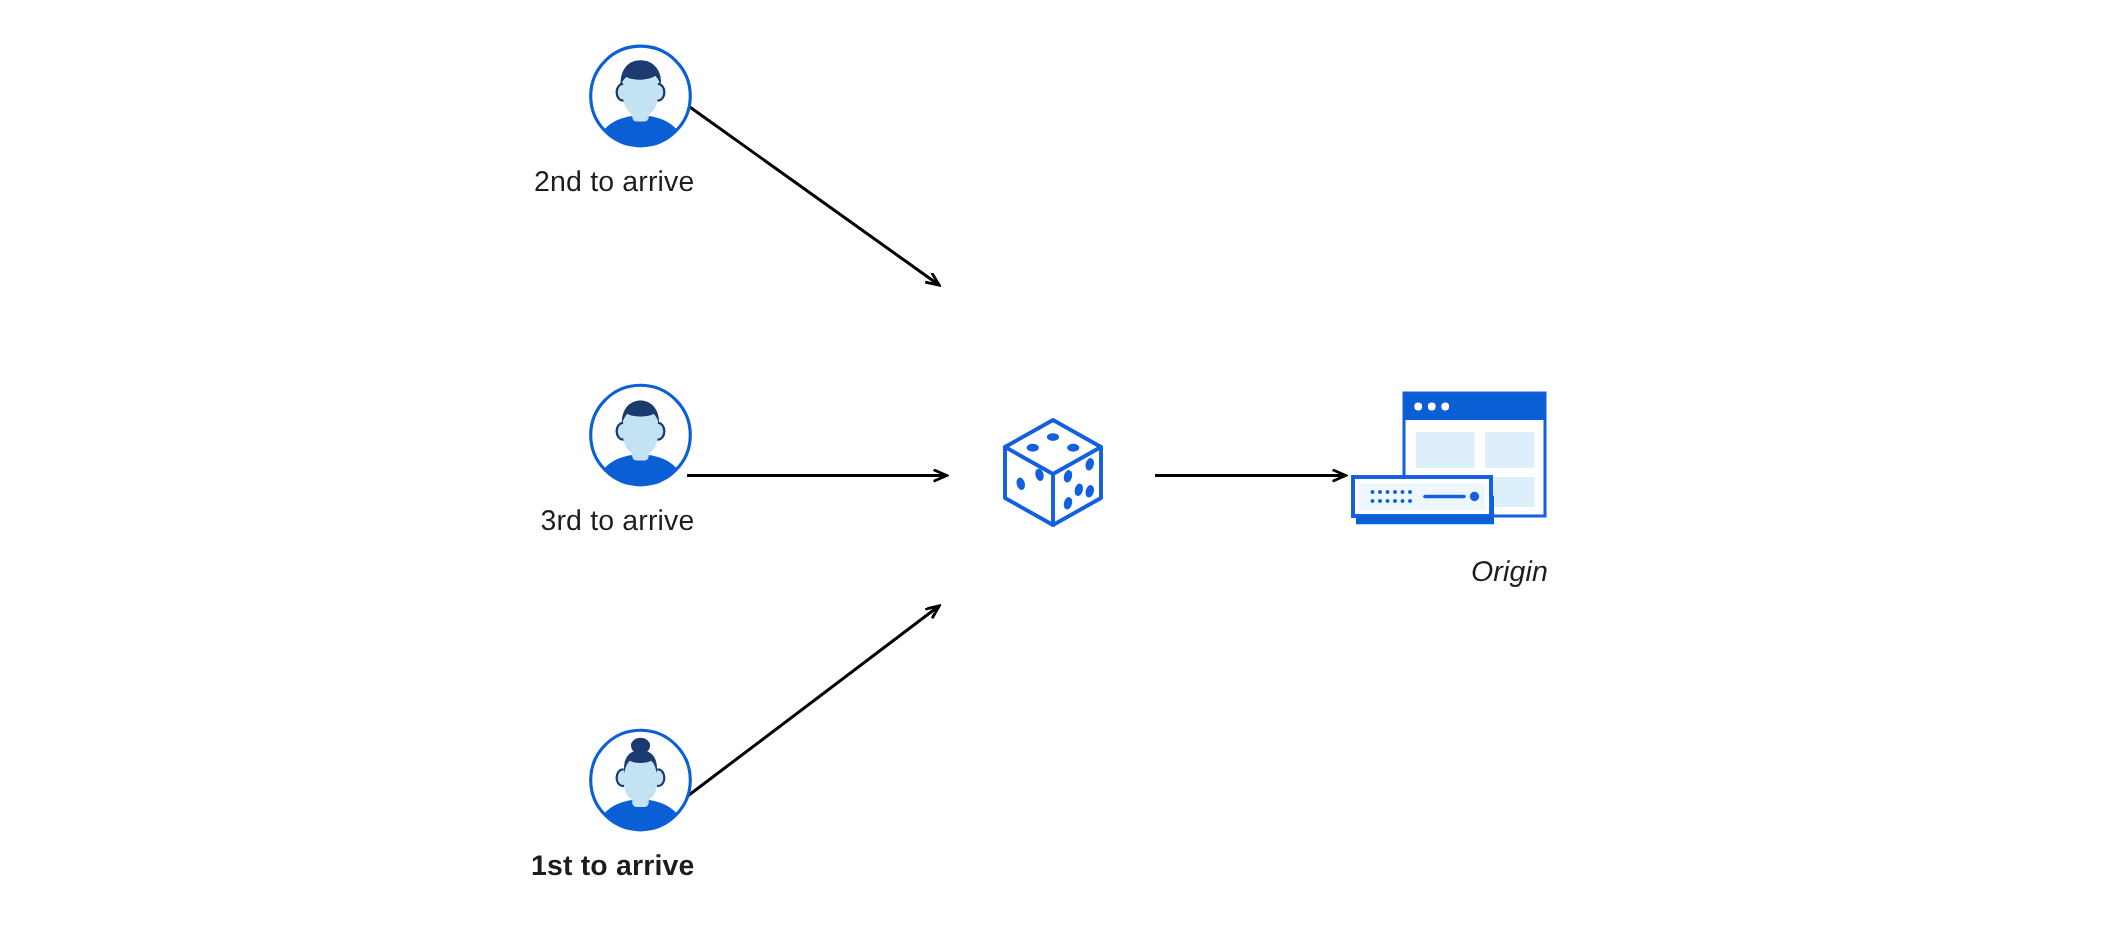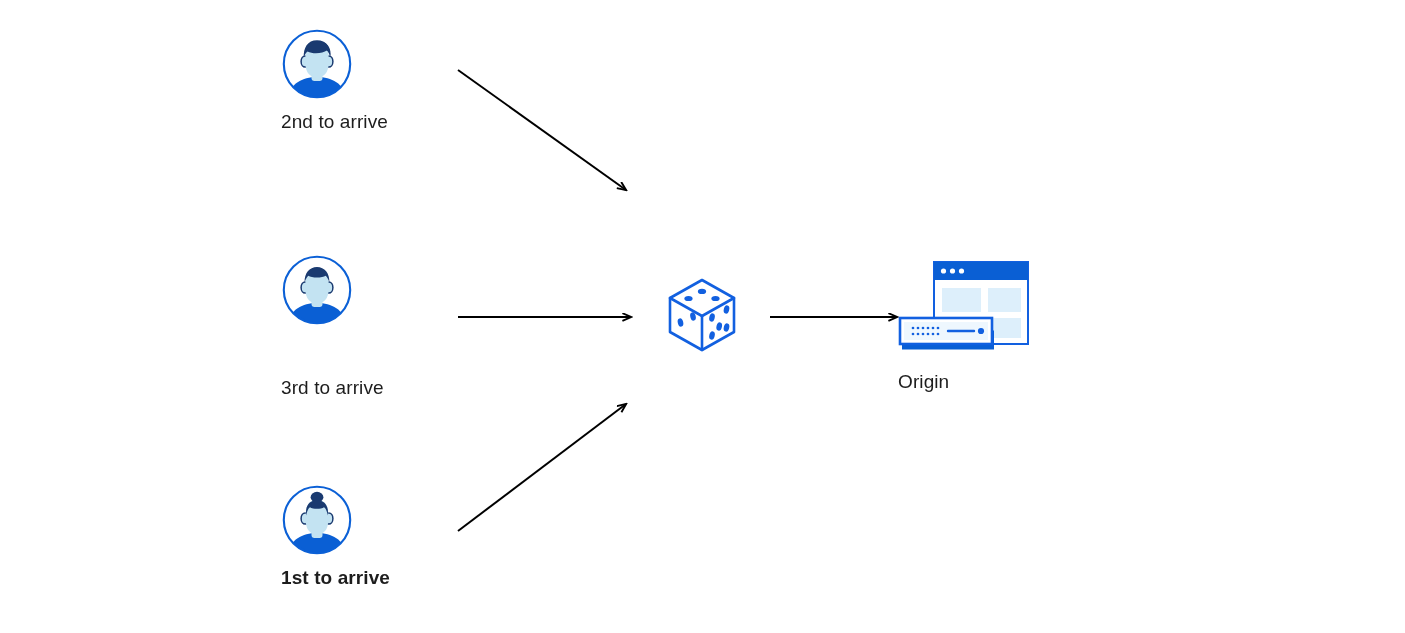--- a/index.html
+++ b/index.html
@@ -15,21 +15,21 @@
     position: relative;
     width: 1405px;
     height: 633px;
     background: #ffffff;
     overflow: hidden;
   }
   .node {
     position: absolute;
     display: flex;
     flex-direction: column;
-    align-items: flex-start;
+    align-items: flex-end;
   }
   .node-label {
     font-size: 19px;
     color: #1d1d1d;
     line-height: 1.3;
     white-space: nowrap;
     margin-top: 10px;
     letter-spacing: 0.1px;
   }
   .avatar-wrap {
@@ -91,21 +91,21 @@
                    C24.9 24.7 23.6 26.7 22.8 29.5 Z" fill="#1a3a70"></path>
           <path d="M45.6 22.2 C47.6 23.2 49 25.6 49.5 28.6 C50.4 21.0 47.0 15.8 42.0 13.8
                    C44.0 16.2 45.2 19.0 45.6 22.2 Z" fill="#1a3a70"></path>
         </g>
         <circle cx="36" cy="36" r="33.2" fill="none" stroke="#0b60d6" stroke-width="2.1"></circle>
       </svg>
     </div>
     <div class="node-label">2nd to arrive</div>
   </div>
 
-  <div class="node" style="left:281px; top:254px; width:182px;gap:40px;">
+  <div class="node" style="left:281px; top:254px; width:182px;">
     <div class="avatar-wrap">
       <svg viewBox="0 0 72 72" width="72" height="72" xmlns="http://www.w3.org/2000/svg">
         <clipPath id="c2">
             <circle cx="36" cy="36" r="33.2"></circle>
           </clipPath>
         <g clip-path="url(#c2)">
           <rect x="0" y="0" width="72" height="72" fill="#ffffff"></rect>
           <path d="M6 72 C8 56.5 20.5 49 36 49 C51.5 49 64 56.5 66 72 Z" fill="#0a5fd4"></path>
           <rect x="30.5" y="40" width="11" height="13" rx="3" fill="#c3e3f2"></rect>
           <ellipse cx="24.2" cy="33.5" rx="4.1" ry="5.6" fill="#c3e3f2"></ellipse>
@@ -173,21 +173,21 @@
           <ellipse cx="66.5" cy="37.5" rx="2.7" ry="4.2" transform="rotate(14 66.5 37.5)"></ellipse>
           <ellipse cx="59.2" cy="54.5" rx="2.7" ry="4.2" transform="rotate(14 59.2 54.5)"></ellipse>
           <ellipse cx="52" cy="63.5" rx="2.7" ry="4.2" transform="rotate(14 52 63.5)"></ellipse>
           <ellipse cx="66.5" cy="55.5" rx="2.7" ry="4.2" transform="rotate(14 66.5 55.5)"></ellipse>
         </g>
       </svg>
     </div>
     <div class="node-label"></div>
   </div>
 
-  <div class="node" style="left:898px; top:258px; width:134px;">
+  <div class="node" style="left:898px; top:258px; width:134px;font-style:italic;">
     <div class="origin-wrap">
       <svg viewBox="0 0 134 96" width="134" height="96" xmlns="http://www.w3.org/2000/svg">
 
         <g>
           <rect x="36" y="4" width="94" height="82" fill="#ffffff" stroke="#1260e0" stroke-width="2"></rect>
           <rect x="36" y="4" width="94" height="18" fill="#0a5fd4"></rect>
           <circle cx="45.5" cy="13" r="2.6" fill="#ffffff"></circle>
           <circle cx="54.5" cy="13" r="2.6" fill="#ffffff"></circle>
           <circle cx="63.5" cy="13" r="2.6" fill="#ffffff"></circle>
           <rect x="44" y="30" width="39" height="24" fill="#ddeffb"></rect>

